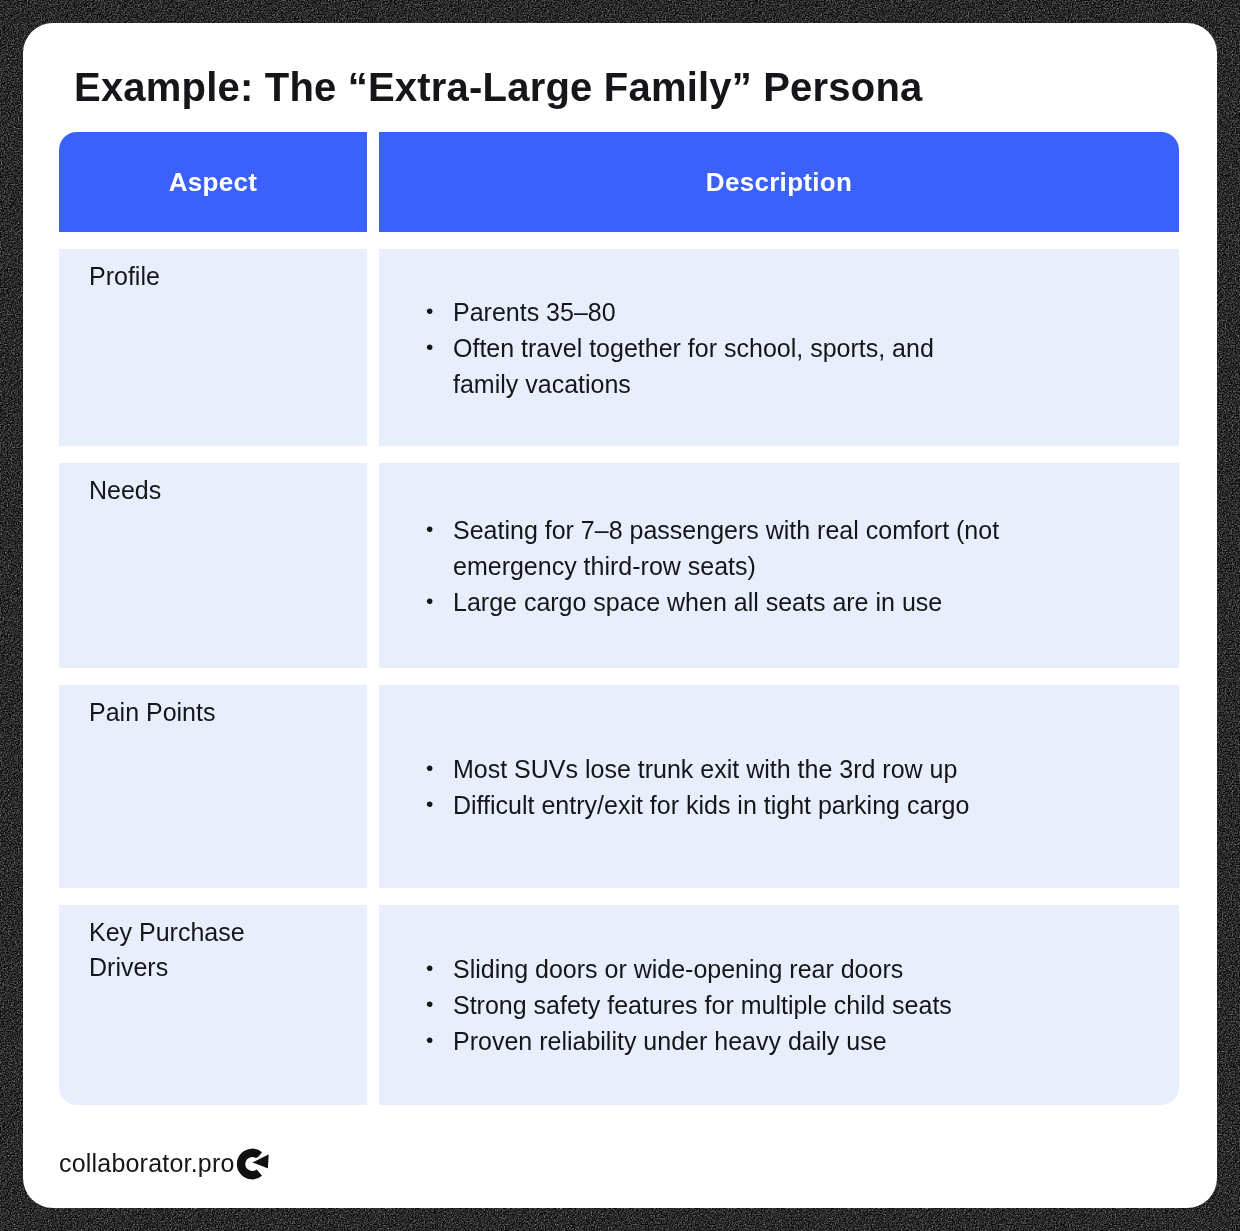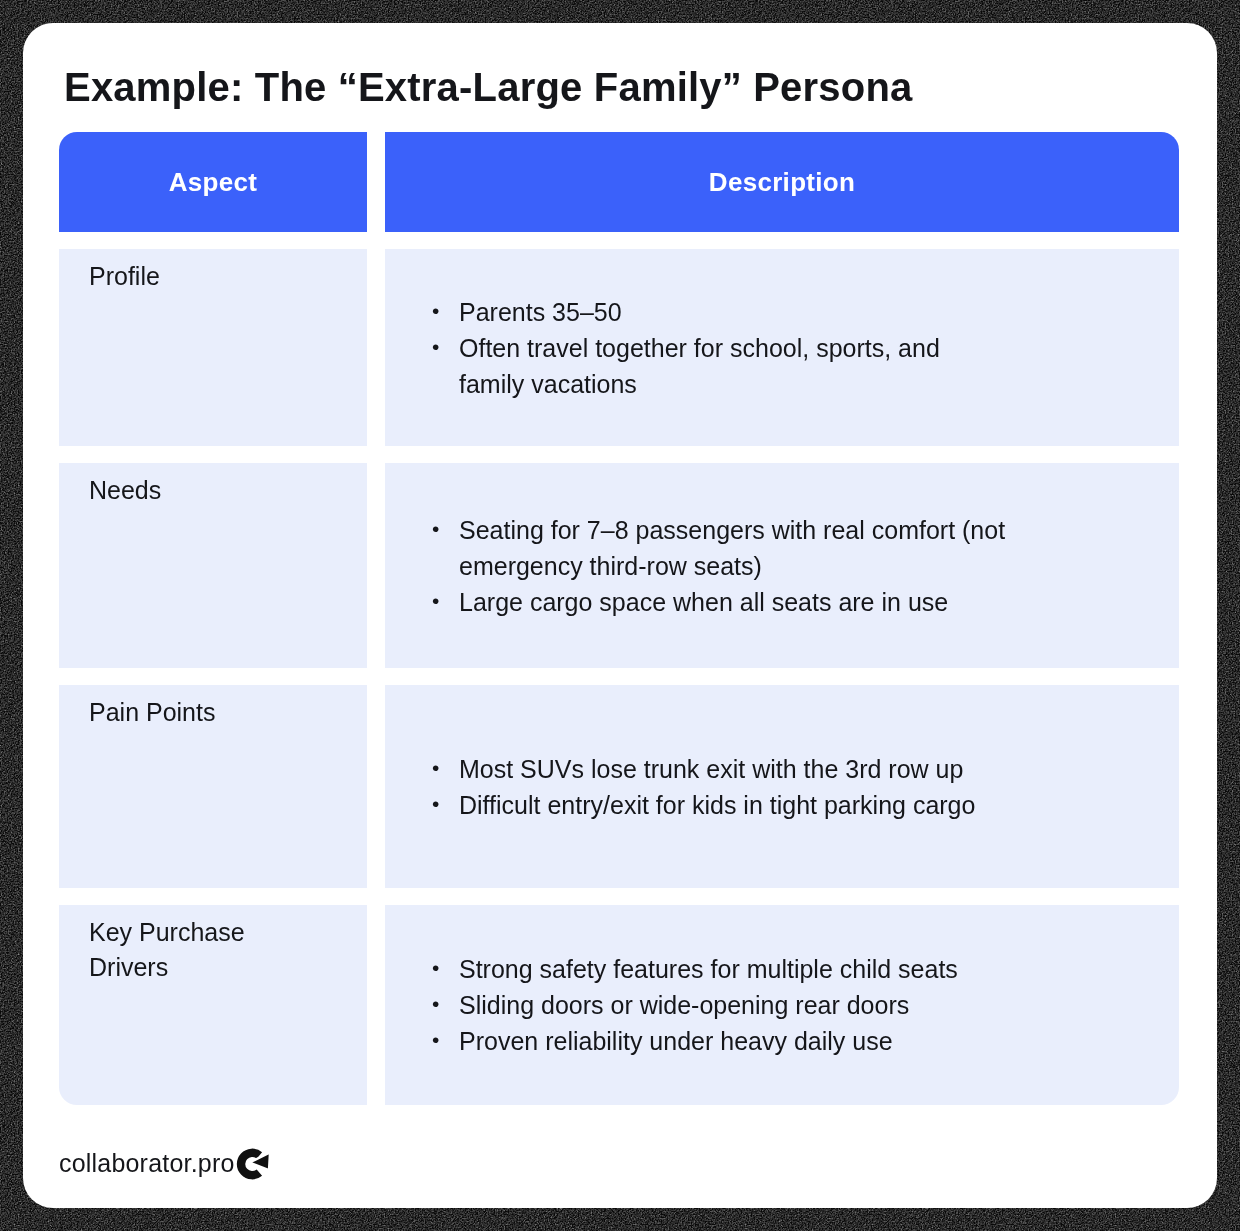--- a/index.html
+++ b/index.html
@@ -15,32 +15,32 @@
     display: block;
   }
   .card {
     position: absolute; inset: 23px;
     background: var(--card-bg, #ffffff);
     border-radius: 30px;
     padding: 40px 38px 0 36px;
     z-index: 1;
   }
   .page-title {
-    margin: 0 0 21px 5px;
+    margin: 0 0 21px 15px;
     font-size: 40px;
     line-height: 48px;
     font-weight: 600;
     letter-spacing: 0.2px;
     color: var(--text, #15161a);
   }
   .persona-table {
     display: grid;
     grid-template-columns: 308px 1fr;
     grid-template-rows: 100px 197px 205px 203px 200px;
-    gap: 17px 18px;
+    gap: 17px 12px;
     border-radius: 18px;
     overflow: hidden;
   }
   .th {
     background: var(--header-bg, #3b61fa);
     color: var(--header-text, #ffffff);
     display: flex; align-items: center; justify-content: center;
     font-size: 26px; font-weight: bold;
     letter-spacing: 0.3px;
   }
@@ -104,21 +104,21 @@
 
   <div class="persona-table">
     <div class="th">Aspect</div>
     <div class="th">Description</div>
 
   <div class="td-aspect">
     <span>Profile</span>
   </div>
   <div class="td-desc">
     <ul class="bullets">
-          <li>Parents 35–50</li>
+          <li>Parents 35–80</li>
           <li>Often travel together for school, sports, and
 family vacations</li>
         </ul>
   </div>
 
   <div class="td-aspect">
     <span>Needs</span>
   </div>
   <div class="td-desc">
     <ul class="bullets">
@@ -137,22 +137,22 @@
           <li>Difficult entry/exit for kids in tight parking cargo</li>
         </ul>
   </div>
 
   <div class="td-aspect">
     <span>Key Purchase
 Drivers</span>
   </div>
   <div class="td-desc">
     <ul class="bullets">
+          <li>Sliding doors or wide-opening rear doors</li>
           <li>Strong safety features for multiple child seats</li>
-          <li>Sliding doors or wide-opening rear doors</li>
           <li>Proven reliability under heavy daily use</li>
         </ul>
   </div>
 </div>
 
   <div class="footer">
     <span class="brand">collaborator.pro</span>
     <svg class="logo" viewBox="0 0 38 38" xmlns="http://www.w3.org/2000/svg">
       <path d="M 24.4 11.4 A 11.2 11.2 0 1 0 24.4 28.6" fill="none" stroke="#101010" stroke-width="8.4"></path>
       <path d="M 35 8.5 L 34 26 L 14.5 18.5 Z" fill="#101010" stroke="#ffffff" stroke-width="2.4" stroke-linejoin="round"></path>

